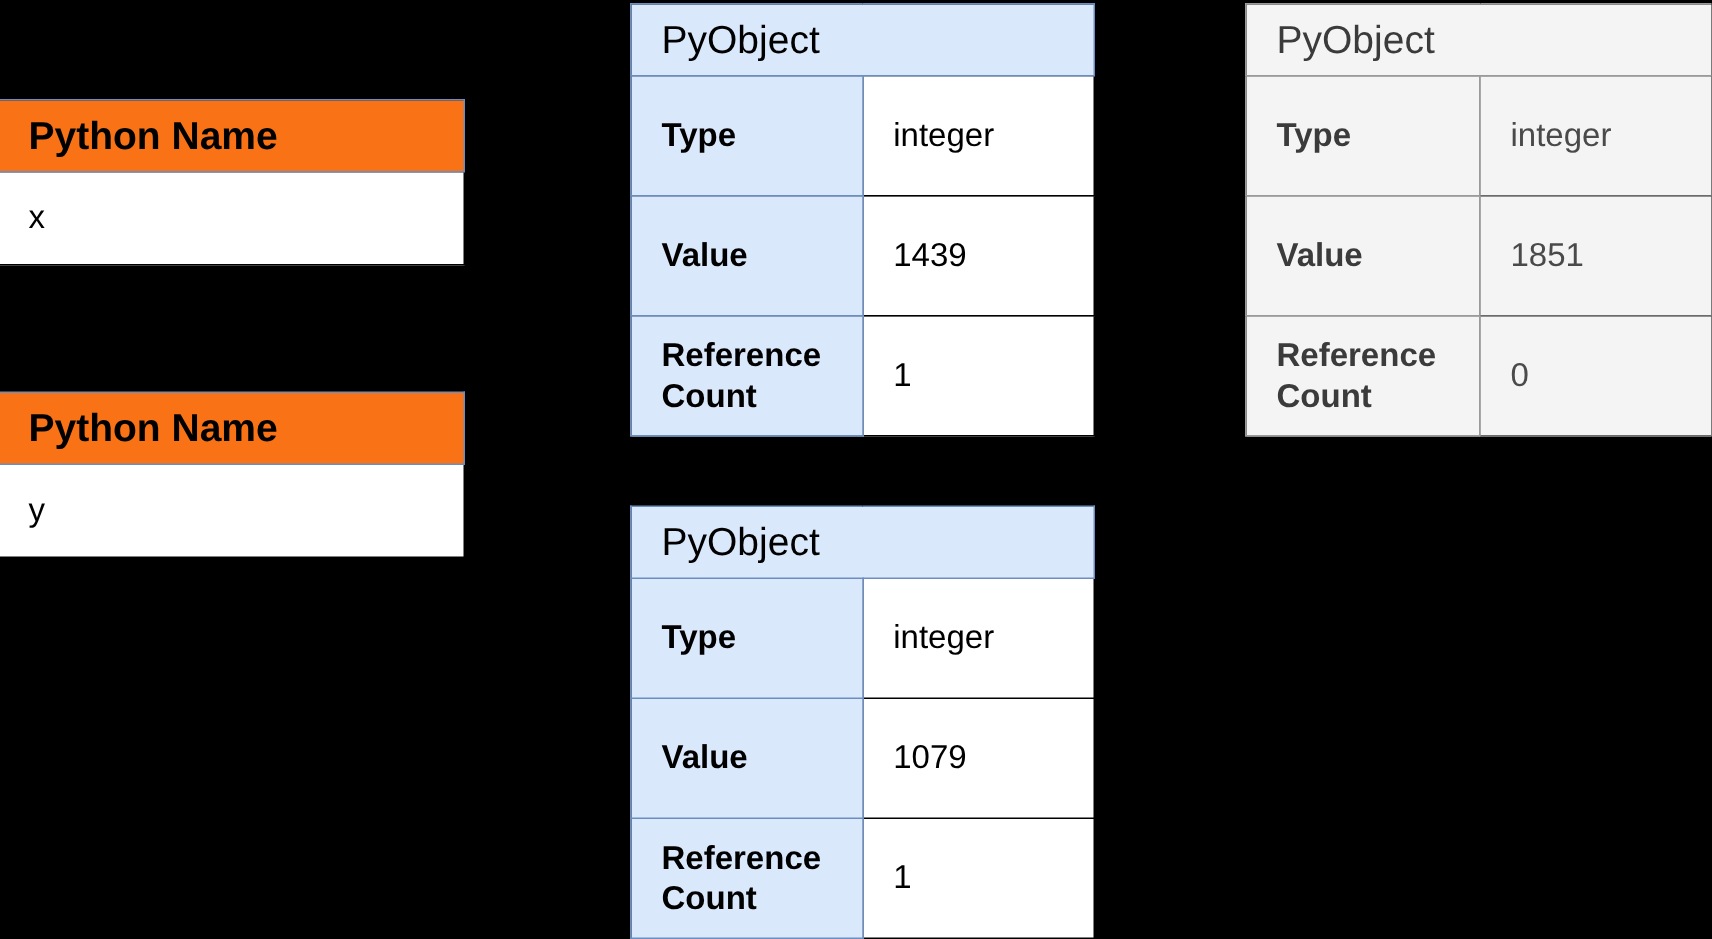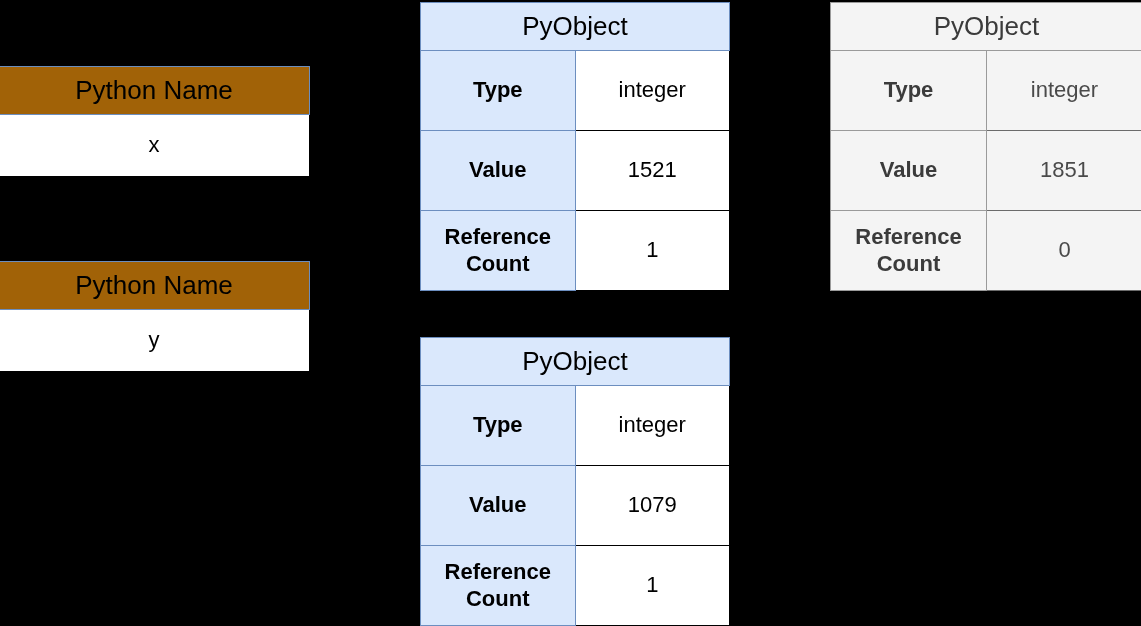--- a/index.html
+++ b/index.html
@@ -23,21 +23,21 @@
 
   
   .uml-table {
     position: absolute;
     border-collapse: collapse;
     table-layout: fixed;
     box-sizing: border-box;
   }
   .uml-table td {
     padding: 0 20px;
-    text-align: center;
+    text-align: left;
     vertical-align: middle;
     box-sizing: border-box;
     line-height: 1.2;
   }
 
   
   .active .title-cell {
     background: #dae8fc;
     border: 1px solid #6c8ebf;
     color: #000000;
@@ -77,25 +77,25 @@
   .faded .value-cell {
     background: #f4f4f4;
     border: 1px solid #6b6b6b;
     color: #4a4a4a;
     font-size: 22px;
     font-weight: 400;
   }
 
   
   .name-table .title-cell {
-    background: #a16207;
+    background: #f97316;
     border: 1px solid #6c8ebf;
     color: #000000;
     font-size: 26px;
-    font-weight: 400;
+    font-weight: 700;
   }
   .name-table .value-cell {
     background: #ffffff;
     border: 1px solid #000000;
     color: #000000;
     font-size: 22px;
     font-weight: 400;
   }
 
   
@@ -149,21 +149,21 @@
     <tbody>
         <tr class="obj-title-row">
       <td class="title-cell" colspan="2">PyObject</td>
     </tr>
     <tr class="obj-row">
       <td class="label-cell col-label">Type</td>
       <td class="value-cell col-value">integer</td>
     </tr>
     <tr class="obj-row">
       <td class="label-cell col-label">Value</td>
-      <td class="value-cell col-value">1521</td>
+      <td class="value-cell col-value">1439</td>
     </tr>
     <tr class="obj-row">
       <td class="label-cell col-label">Reference Count</td>
       <td class="value-cell col-value">1</td>
     </tr>
   </tbody>
     </table>
 
   <table class="uml-table active" id="pyobject-y">
     <tbody>

